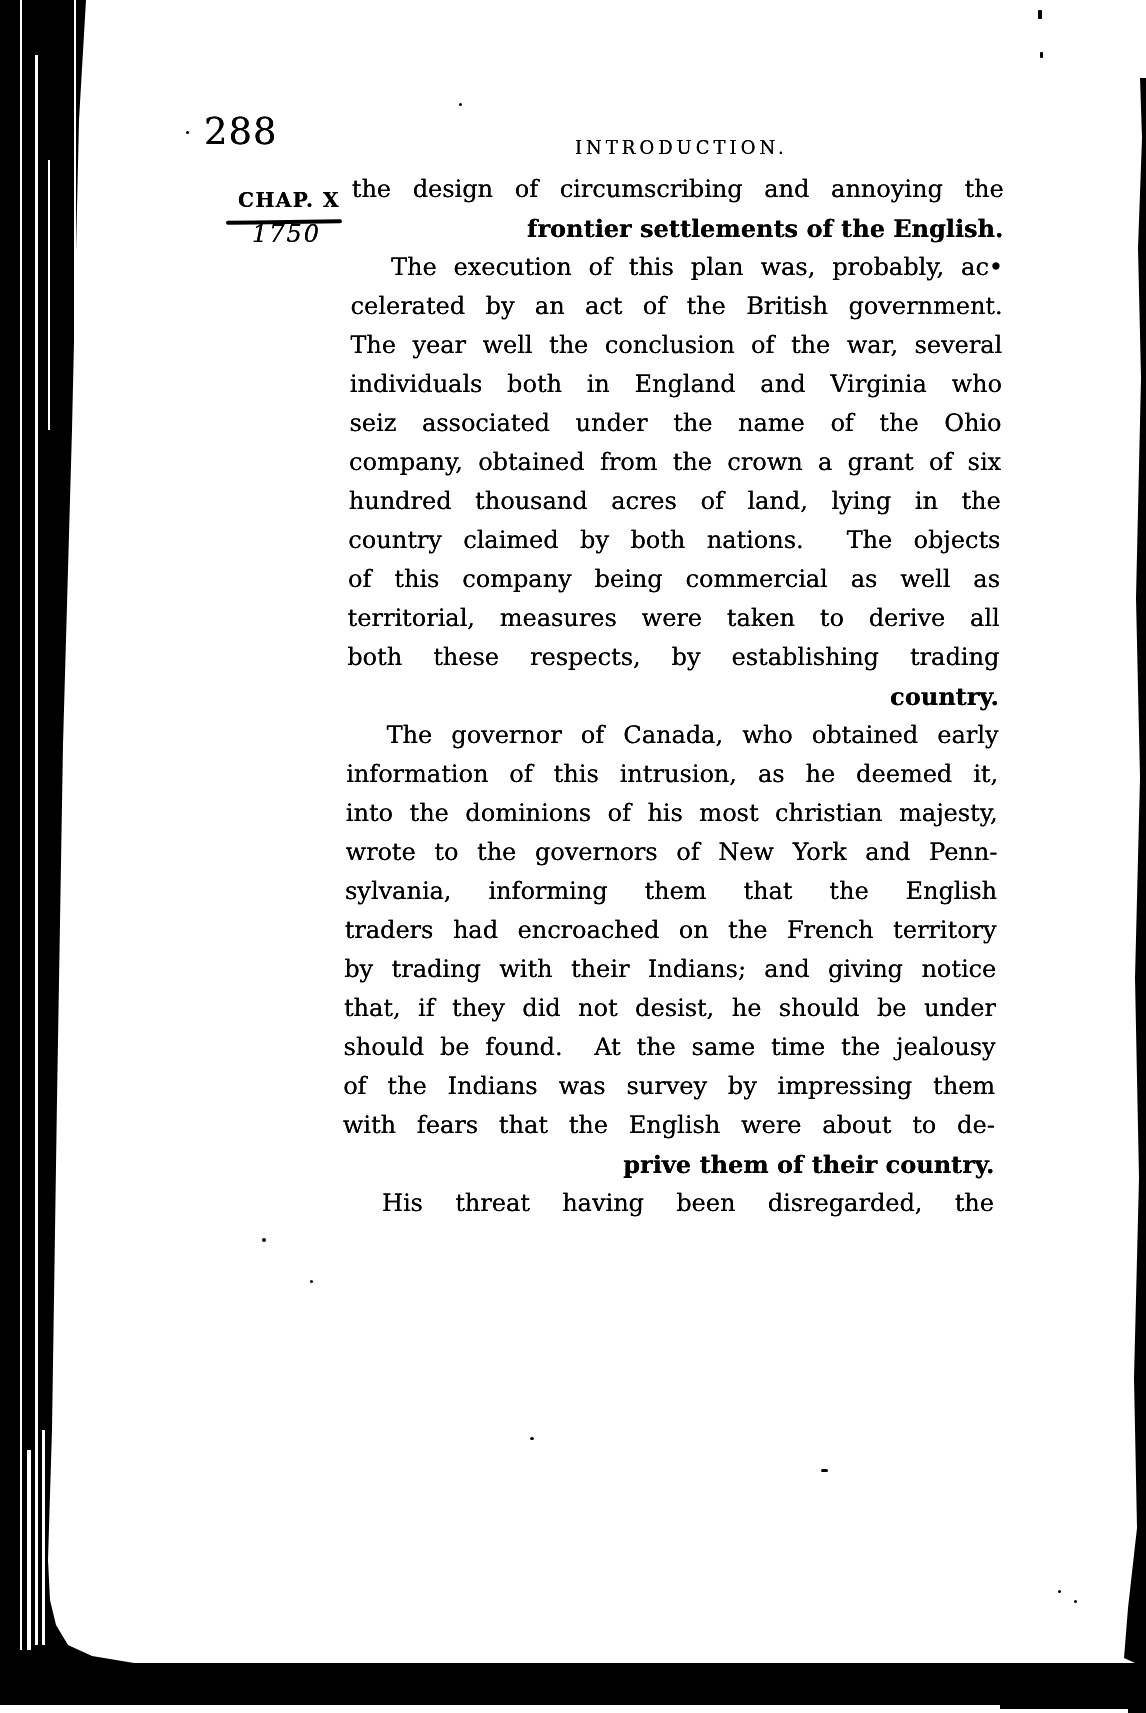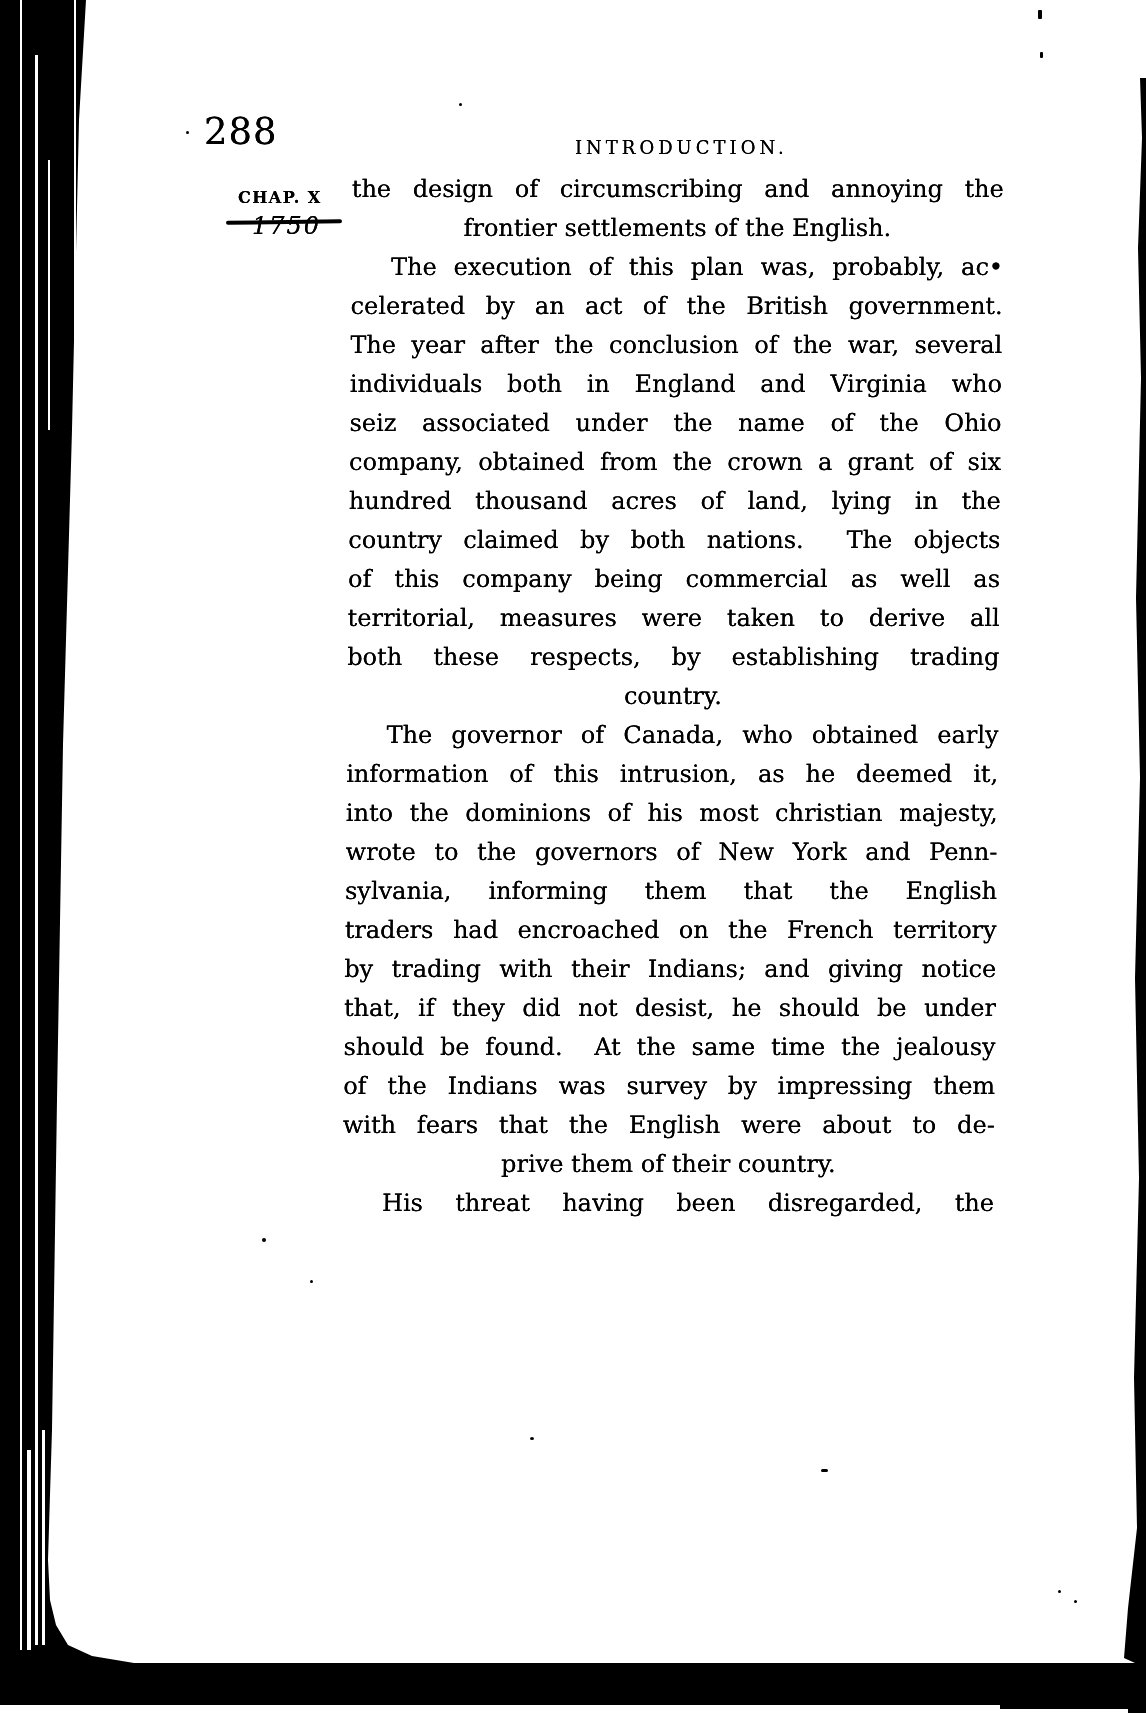--- a/index.html
+++ b/index.html
@@ -8,36 +8,36 @@
     background:#ffffff;color:#000;
     font-family:"DejaVu Serif", serif;
   }
   .page{position:absolute;inset:0;}
 
   
   .page-num{position:absolute;left:204px;top:110px;font-size:37px;letter-spacing:1px;text-shadow:0 0 .6px #000;}
   .running-header{position:absolute;left:575px;top:137px;font-size:18px;letter-spacing:4px;text-shadow:0 0 .5px #000;}
 
   
-  .margin-chapter{position:absolute;left:238px;top:188px;font-size:16px;font-weight:bold;letter-spacing:1.5px;text-shadow:0 0 .5px #000;}
+  .margin-chapter{position:absolute;left:238px;top:188px;font-size:20px;font-weight:bold;letter-spacing:1.5px;text-shadow:0 0 .5px #000;}
   .margin-rule{position:absolute;left:226px;top:220px;width:116px;height:4px;background:#000;transform:rotate(-.8deg);border-radius:2px;}
-  .margin-year{position:absolute;left:252px;top:212px;font-size:24px;font-style:italic;letter-spacing:2px;text-shadow:0 0 .5px #000;}
+  .margin-year{position:absolute;left:252px;top:220px;font-size:24px;font-style:italic;letter-spacing:2px;text-shadow:0 0 .5px #000;}
 
   
   .text-column{
     position:absolute;left:352px;top:170px;width:652px;
     font-size:24px;transform:skewX(-.55deg);transform-origin:0 0;
   }
   .line{
     height:39px;line-height:39px;overflow:hidden;
     text-align:justify;text-shadow:0 0 .6px #000;
   }
   .line::after{content:"";display:inline-block;width:100%;height:0;}
   .line.indent{padding-left:40px;}
-  .line.last{text-align:center;}
+  .line.last{text-align:right;font-weight:bold;}
   .line.last::after{content:none;}
 
   
   .gutter{
     position:absolute;left:0;top:0;width:150px;height:1663px;background:#000;
     clip-path:polygon(0 0,86px 0,79px 120px,72px 430px,63px 745px,57px 1100px,52px 1430px,48px 1560px,50px 1600px,56px 1625px,68px 1645px,92px 1656px,134px 1663px,0 1663px);
   }
   .gutter-streak{position:absolute;background:#fff;}
   .gs1{left:20px;top:0;width:2px;height:1650px;}
   .gs2{left:35px;top:55px;width:3px;height:1590px;}
@@ -77,21 +77,21 @@
 
   <div class="margin-chapter">CHAP. X</div>
   <div class="margin-rule"></div>
   <div class="margin-year">1750</div>
 
   <div class="text-column">
       <div class="line">the design of circumscribing and annoying the</div>
       <div class="line last">frontier settlements of the English.</div>
       <div class="line indent">The execution of this plan was, probably, ac•</div>
       <div class="line">celerated by an act of the British government.</div>
-      <div class="line">The year after the conclusion of the war, several</div>
+      <div class="line">The year well the conclusion of the war, several</div>
       <div class="line">individuals both in England and Virginia who</div>
       <div class="line">seiz associated under the name of the Ohio</div>
       <div class="line">company, obtained from the crown a grant of six</div>
       <div class="line">hundred thousand acres of land, lying in the</div>
       <div class="line">country claimed by both nations.&nbsp; The objects</div>
       <div class="line">of this company being commercial as well as</div>
       <div class="line">territorial, measures were taken to derive all</div>
       <div class="line">both these respects, by establishing trading</div>
       <div class="line last">country.</div>
       <div class="line indent">The governor of Canada, who obtained early</div>

